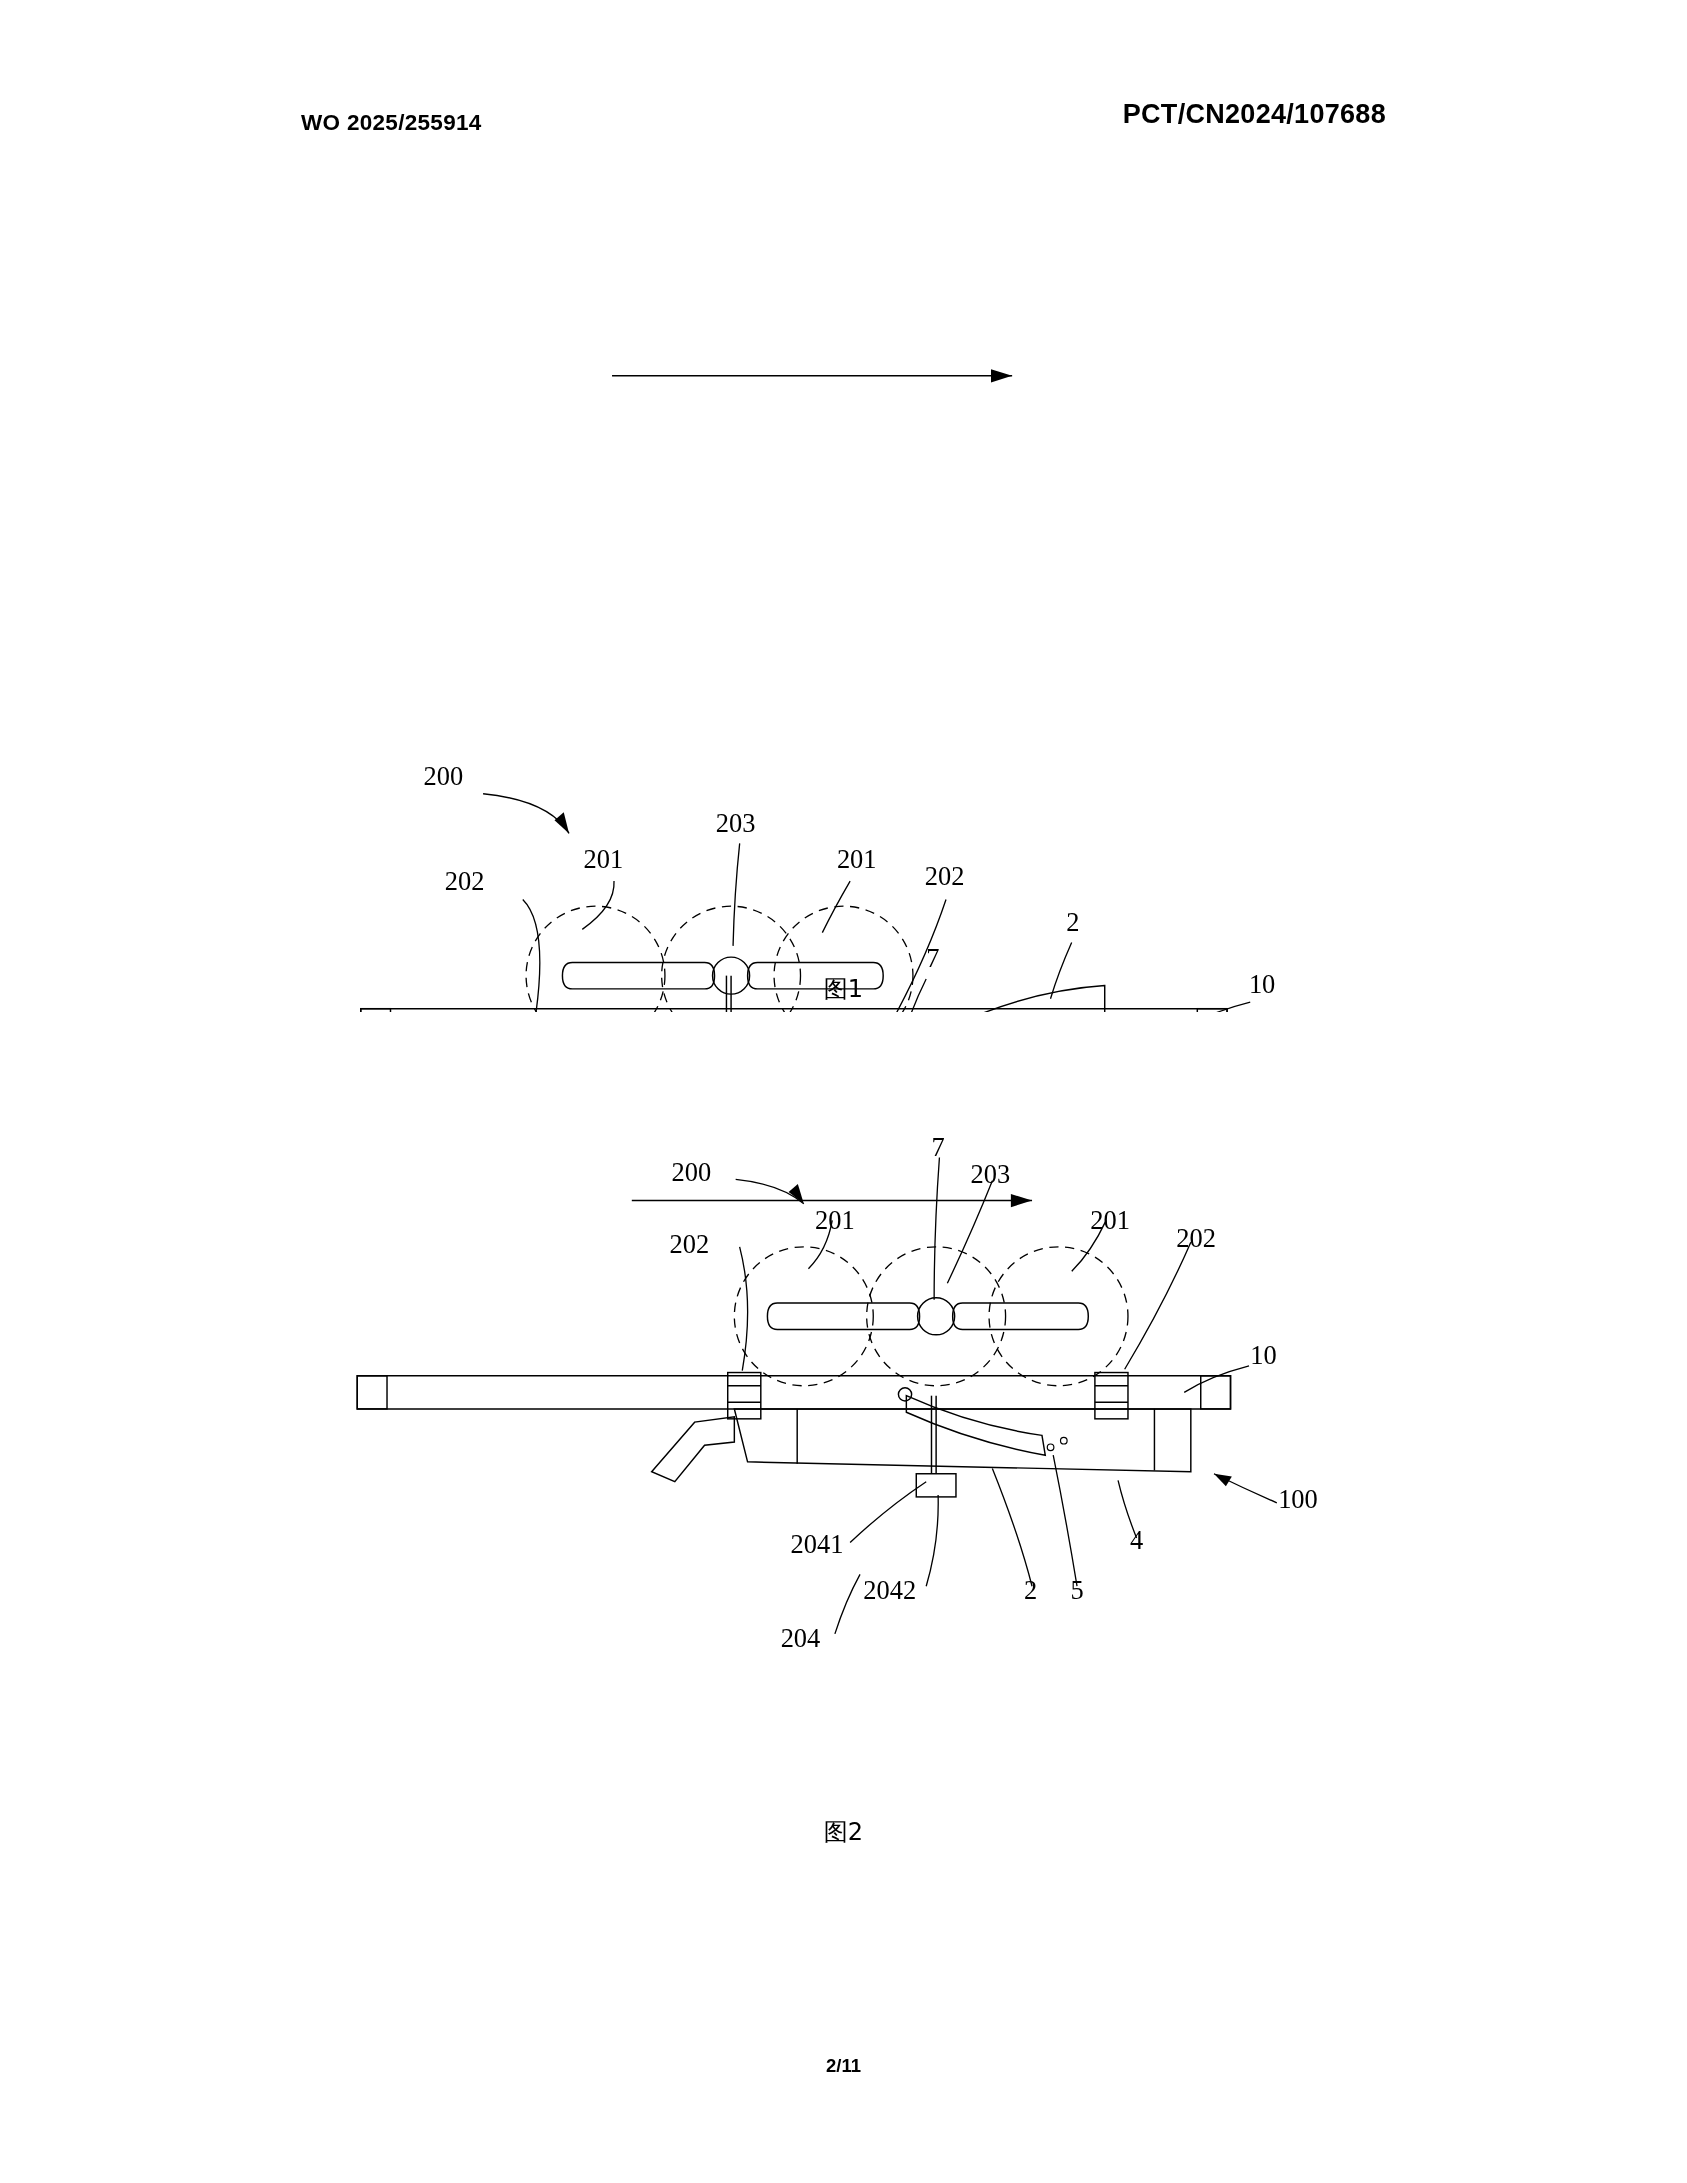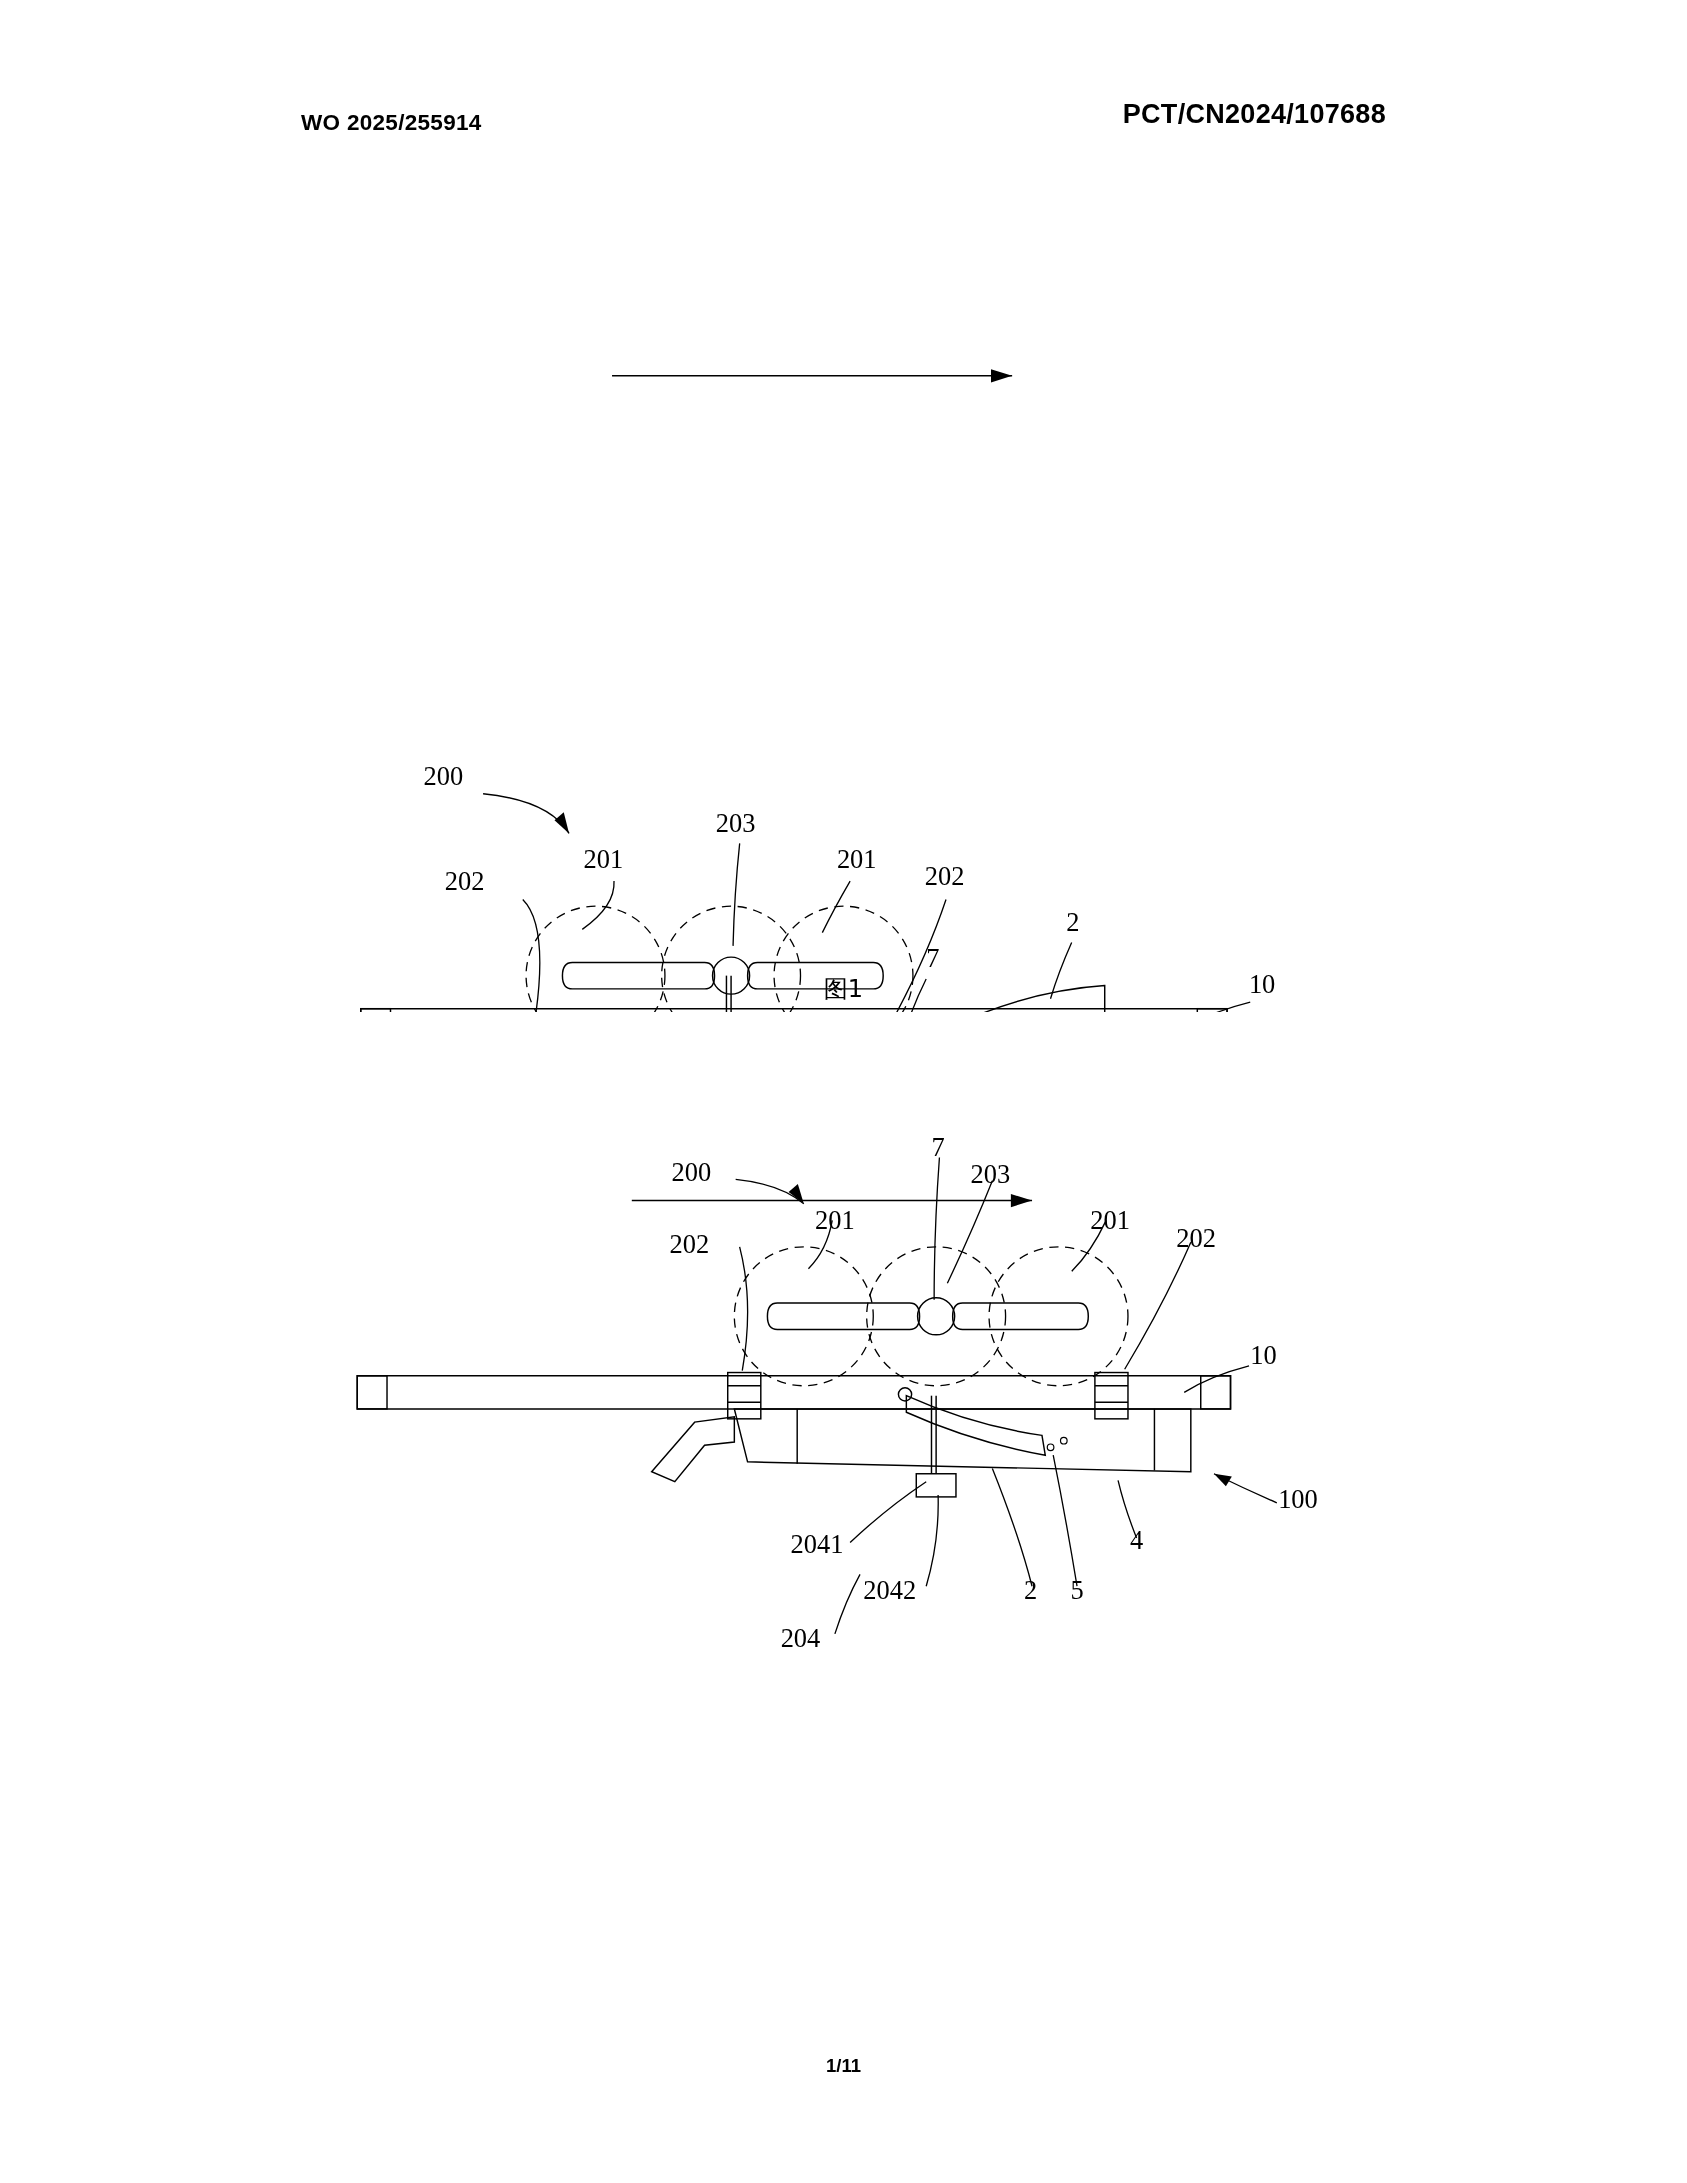--- a/index.html
+++ b/index.html
@@ -295,17 +295,18 @@
         <text x="1890" y="382">10</text>
         <text x="1932" y="600">100</text>
         <text x="1195" y="668">2041</text>
         <text x="1305" y="738">2042</text>
         <text x="1180" y="810">204</text>
         <text x="1548" y="738">2</text>
         <text x="1618" y="738">5</text>
         <text x="1708" y="662">4</text>
       </g>
     </svg>
+    <div class="fig-caption" id="fig2-caption">图2</div>
   </div>
 
-  <div class="footer">1/11</div>
+  <div class="footer">2/11</div>
 </div>
 
 
 </body></html>

